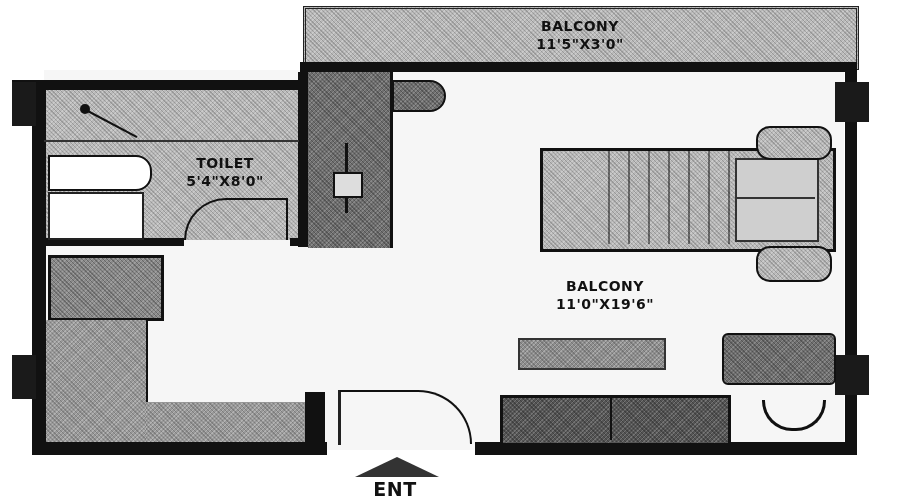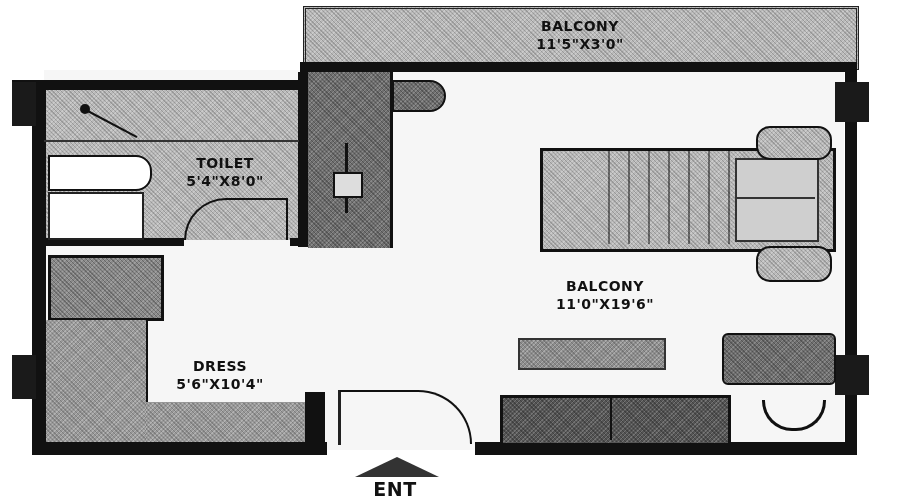--- a/index.html
+++ b/index.html
@@ -78,24 +78,20 @@
     <div class="name">TOILET</div>
     <div class="dim">5'4"X8'0"</div>
   </div>
 
   <div class="hatch-dark" style="left:48px;top:255px;width:110px;height:60px;border:3px solid #111;background-color:#8a8a8a;"></div>
   <div class="hatch" style="left:46px;top:320px;width:100px;height:122px;background-color:#999;"></div>
   <div class="hatch" style="left:146px;top:402px;width:160px;height:40px;background-color:#999;"></div>
   <div class="abs" style="left:146px;top:320px;width:2px;height:82px;background:#111;"></div>
   <div class="wall" style="left:305px;top:392px;width:20px;height:55px;"></div>
 
-  <div class="label" style="left:150px;top:358px;width:140px;">
-    <div class="name">DRESS</div>
-    <div class="dim">5'6"X10'4"</div>
-  </div>
 
   <div class="abs" style="left:338px;top:390px;width:3px;height:55px;background:#222;"></div>
   <div class="door-arc" style="left:340px;top:390px;width:130px;height:52px;border-radius:0 130px 0 0;border-left:none;border-top:2px solid #111;border-right:2px solid #111;"></div>
 
   <div class="hatch" style="left:540px;top:148px;width:290px;height:98px;border:3px solid #111;"></div>
   <div class="abs" style="left:735px;top:158px;width:80px;height:80px;border:2px solid #333;background:#cfcfcf;"></div>
   <div class="abs" style="left:735px;top:197px;width:80px;height:2px;background:#333;"></div>
   <div class="hatch" style="left:756px;top:126px;width:72px;height:30px;border:2px solid #111;border-radius:14px;"></div>
   <div class="hatch" style="left:756px;top:246px;width:72px;height:32px;border:2px solid #111;border-radius:14px;"></div>
   <div class="abs" style="left:590px;top:150px;width:140px;height:94px;background:repeating-linear-gradient(90deg, transparent 0 18px, rgba(0,0,0,0.45) 18px 20px);"></div>

